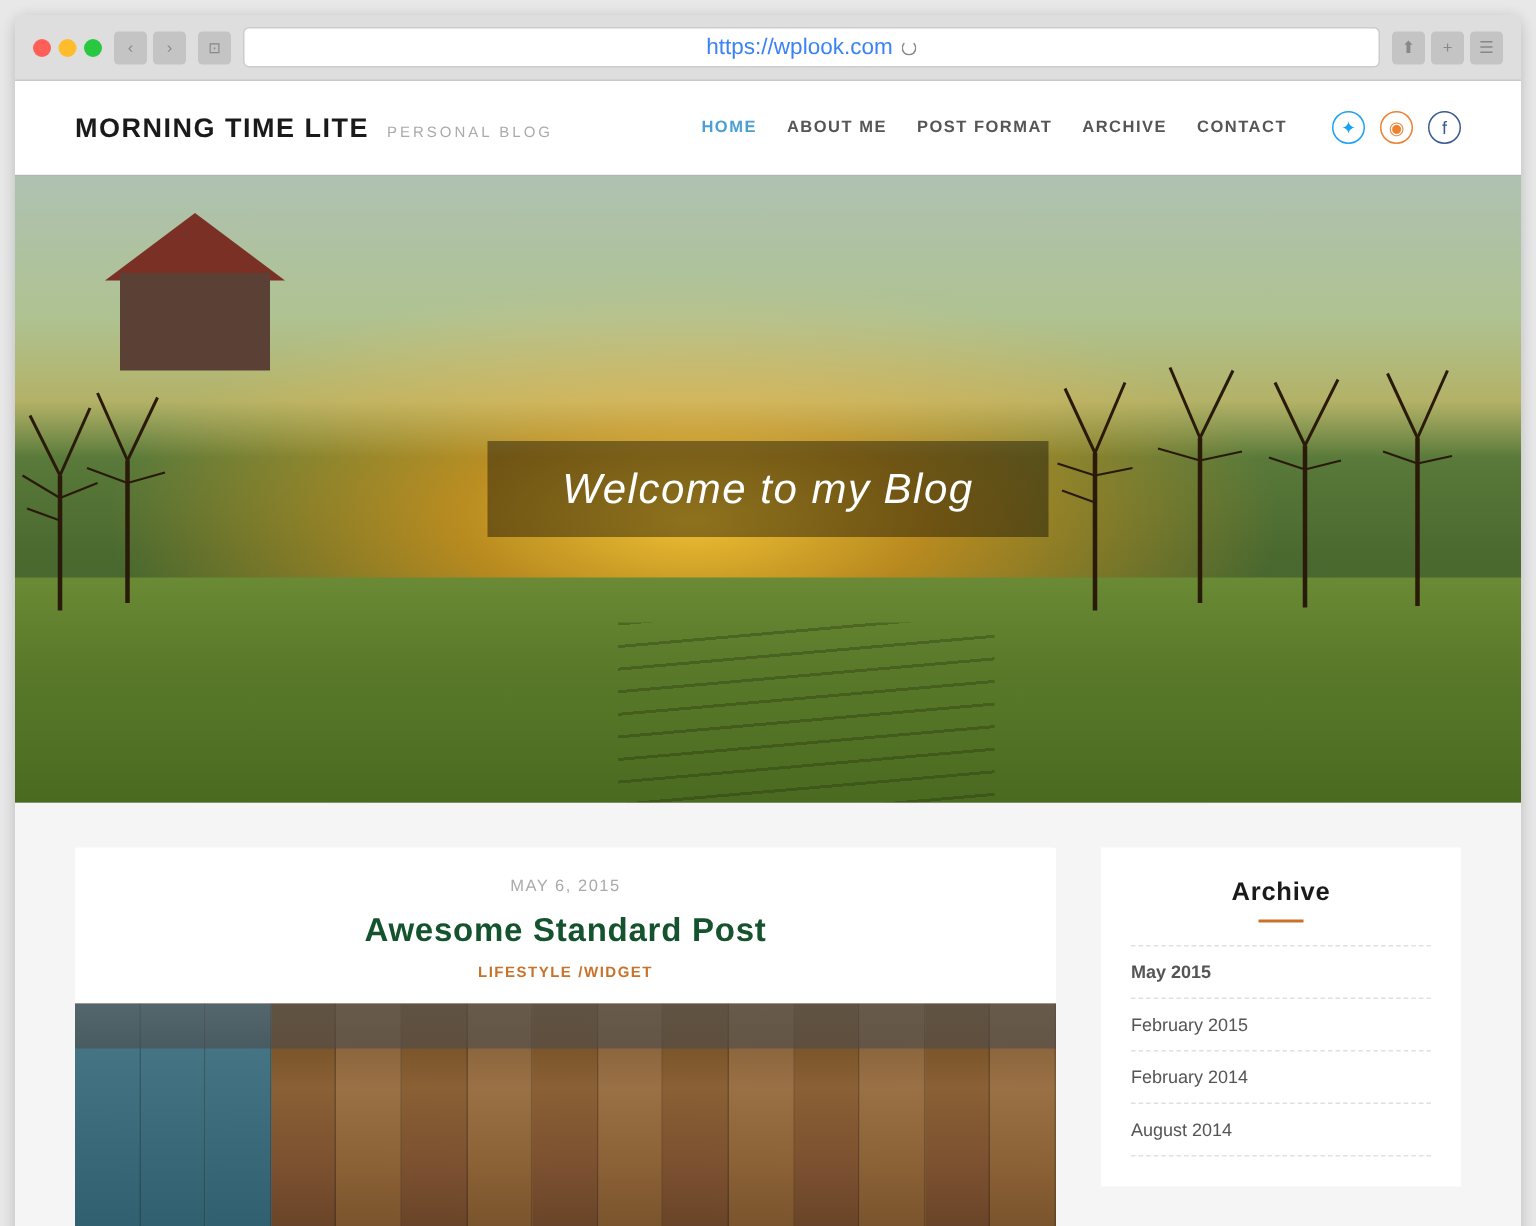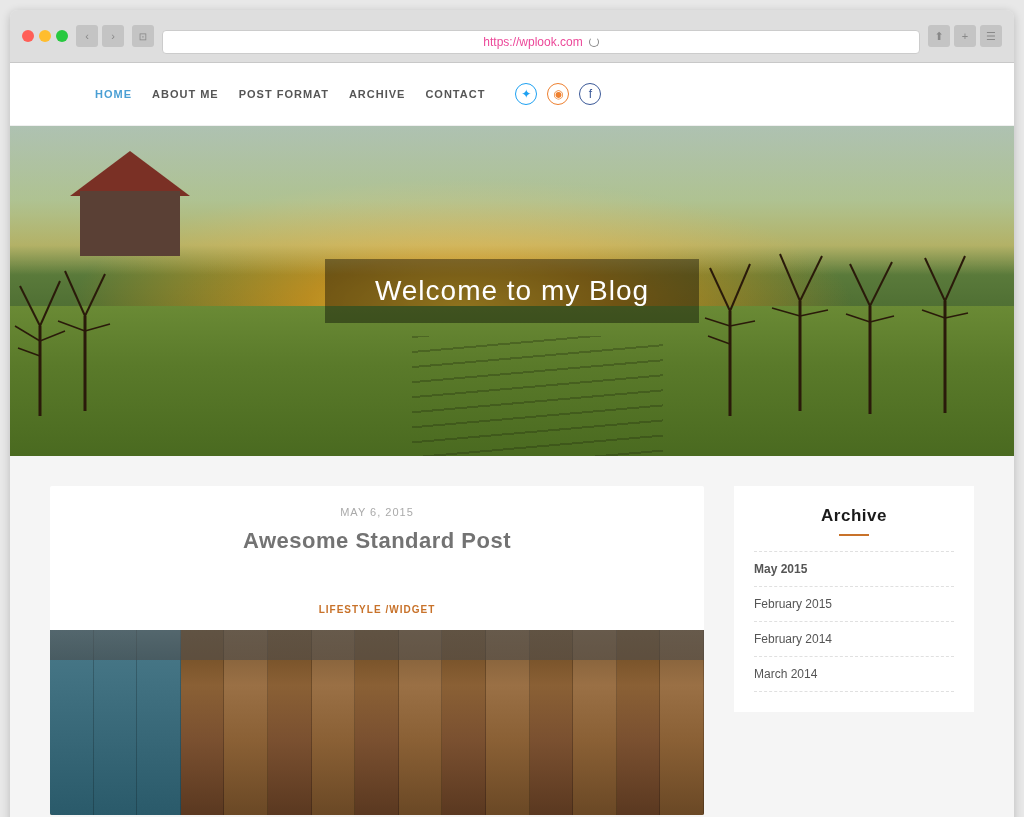--- a/index.html
+++ b/index.html
@@ -59,29 +59,28 @@
       align-items: center;
       justify-content: center;
       font-size: 10px;
       color: #888;
     }
     .browser-address-bar {
       flex: 1;
       background: white;
       border-radius: 4px;
       padding: 4px 10px;
-      font-size: 12px;
-      color: #ec4899;
+      font-size: 15px;
+      color: #3b82f6;
       text-align: center;
       display: flex;
       align-items: center;
       justify-content: center;
       gap: 6px;
       border: 1px solid #ccc;
-      margin-top: 12px;
     }
     .browser-actions {
       display: flex;
       gap: 4px;
     }
     .browser-action-btn {
       width: 22px;
       height: 22px;
       background: #c4c4c4;
       border-radius: 3px;
@@ -158,24 +157,25 @@
       font-size: 12px;
       cursor: pointer;
     }
     .social-twitter { color: #1da1f2; border: 1.5px solid #1da1f2; }
     .social-rss { color: #ee802f; border: 1.5px solid #ee802f; }
     .social-facebook { color: #3b5998; border: 1.5px solid #3b5998; }
 
     
     .hero-banner {
       width: 100%;
-      height: 330px;
+      height: 418px;
       position: relative;
       overflow: hidden;
       background: #737373;
+      font-style: italic;
     }
     .hero-bg {
       position: absolute;
       inset: 0;
       background: 
         radial-gradient(ellipse at 45% 55%, rgba(255,200,50,0.9) 0%, rgba(255,160,20,0.6) 20%, transparent 50%),
         radial-gradient(ellipse at 50% 100%, rgba(80,100,50,0.8) 0%, transparent 60%),
         linear-gradient(to bottom, #87a060 0%, #6a8a45 30%, #4a6a30 60%, #3a5a28 100%);
     }
     .hero-sky {
@@ -279,31 +279,30 @@
       padding: 20px 20px 10px;
       font-size: 11px;
       color: #aaa;
       letter-spacing: 1px;
       text-transform: uppercase;
     }
     .post-title {
       text-align: center;
       font-size: 22px;
       font-weight: 700;
-      color: #737373;
+      color: #14532d;
       padding: 0 20px 10px;
       letter-spacing: 0.5px;
     }
     .post-categories {
       text-align: center;
       padding: 0 20px 15px;
       display: flex;
       justify-content: center;
       gap: 4px;
-      margin-top: 40px;
     }
     .post-category {
       font-size: 10px;
       font-weight: 600;
       letter-spacing: 1px;
       color: #c8722a;
       text-transform: uppercase;
     }
     .post-image {
       width: 100%;
@@ -409,20 +408,24 @@
     <div class="browser-actions">
       <div class="browser-action-btn">⬆</div>
       <div class="browser-action-btn">+</div>
       <div class="browser-action-btn">☰</div>
     </div>
   </div>
 
   <div class="website">
 
     <div class="site-header">
+      <div class="site-branding">
+        <span class="site-title">MORNING TIME LITE</span>
+        <span class="site-tagline">PERSONAL BLOG</span>
+      </div>
       <div class="site-nav">
         <a class="nav-item active">HOME</a>
         <a class="nav-item">ABOUT ME</a>
         <a class="nav-item">POST FORMAT</a>
         <a class="nav-item">ARCHIVE</a>
         <a class="nav-item">CONTACT</a>
         <div class="nav-social">
           <div class="social-icon social-twitter">✦</div>
           <div class="social-icon social-rss">◉</div>
           <div class="social-icon social-facebook">f</div>
@@ -525,20 +528,20 @@
       </div>
 
       <div class="sidebar">
         <div class="archive-widget">
           <h3 class="archive-title">Archive</h3>
           <div class="archive-title-underline"></div>
           <ul class="archive-list">
             <li class="archive-item">May 2015</li>
             <li class="archive-item">February 2015</li>
             <li class="archive-item">February 2014</li>
-            <li class="archive-item">March 2014</li>
+            <li class="archive-item">August 2014</li>
           </ul>
         </div>
       </div>
 
     </div>
   </div>
 </div>
 
 </body></html>

